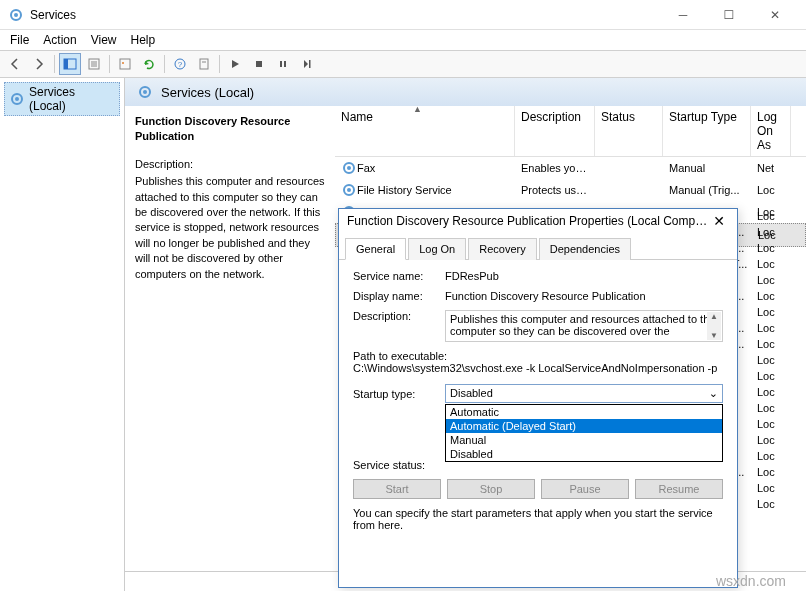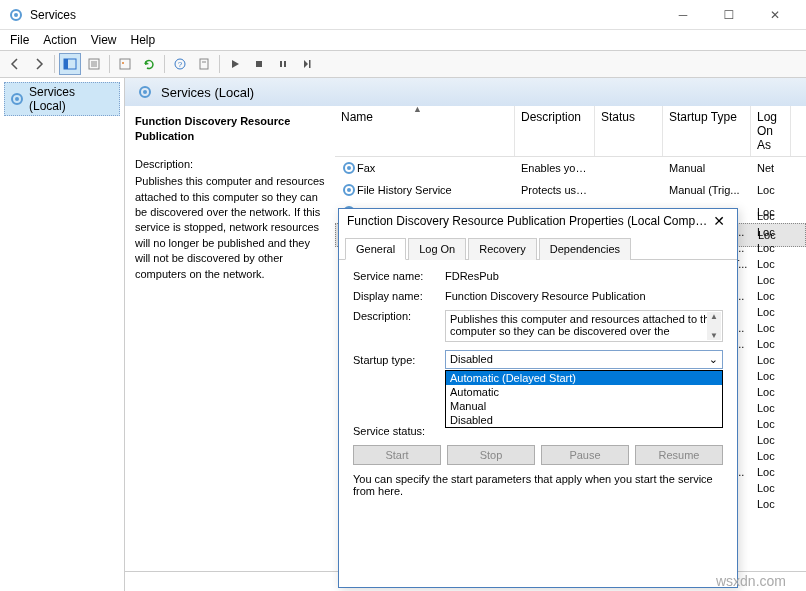--- a/index.html
+++ b/index.html
@@ -368,29 +368,33 @@
     <div class="field-row">
       <div class="lbl">Description:</div>
       <div class="desc-box">
         <span>Publishes this computer and resources attached to this computer so they can be discovered over the</span>
         <div class="scroll">
             <span>▲</span>
             <span>▼</span>
           </div>
       </div>
     </div>
+    <div class="path-section">
+      <div>Path to executable:</div>
+      <div>C:\Windows\system32\svchost.exe -k LocalServiceAndNoImpersonation -p</div>
+    </div>
     <div class="field-row startup-select">
       <div class="lbl">Startup type:</div>
       <div class="select-box">
         <span>Disabled</span>
         <span>⌄</span>
       </div>
       <div class="dropdown">
+        <div class="opt">Automatic</div>
         <div class="opt hl">Automatic (Delayed Start)</div>
-        <div class="opt">Automatic</div>
         <div class="opt">Manual</div>
         <div class="opt">Disabled</div>
       </div>
     </div>
     <div class="field-row" style="margin-top:56px;">
       <div class="lbl">Service status:</div>
     </div>
     <div class="btn-row">
       <div class="btn">Start</div>
       <div class="btn">Stop</div>

